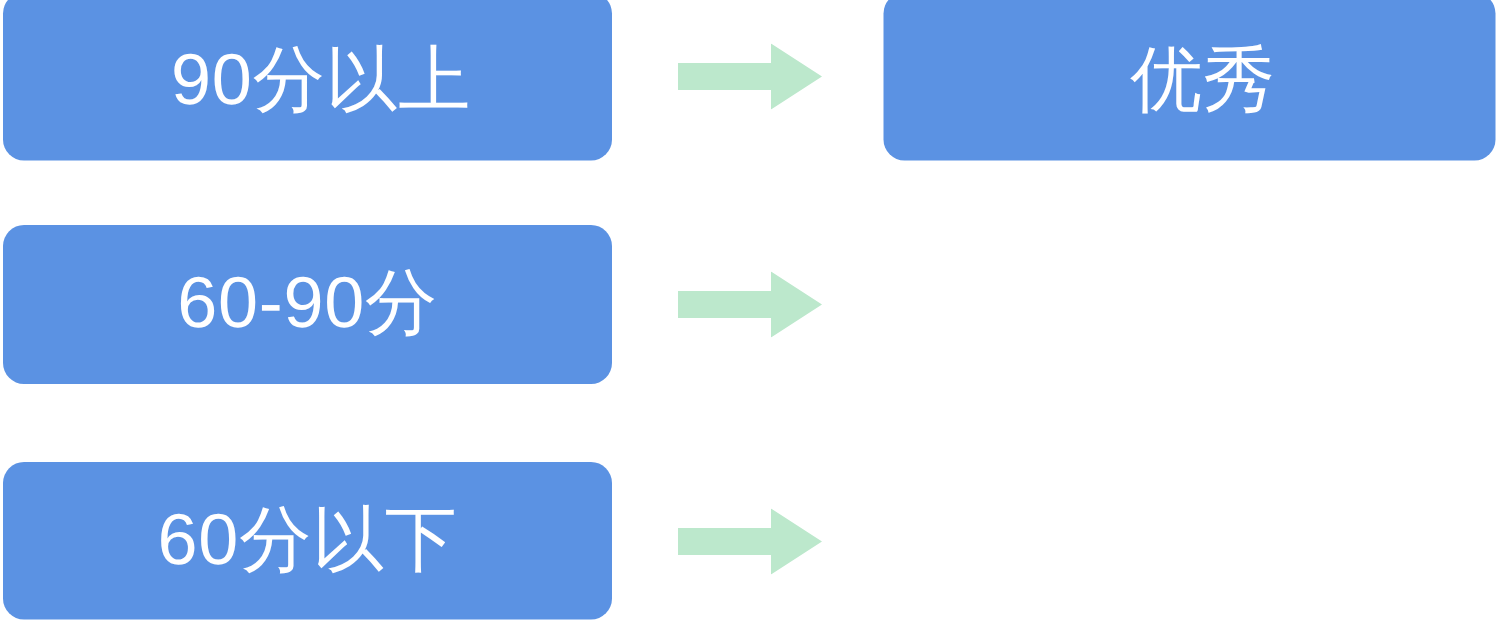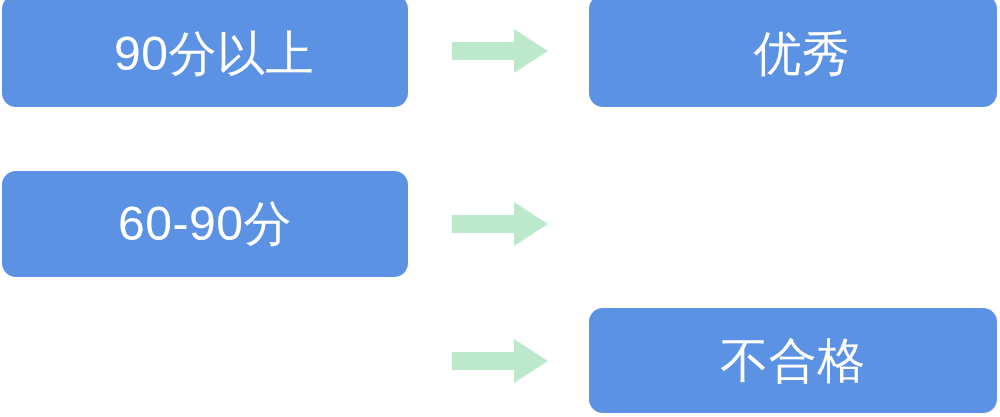--- a/index.html
+++ b/index.html
@@ -22,21 +22,21 @@
   }
 
   .flow-row {
     position: absolute;
     left: 0;
     width: 1000px;
   }
 
   
   .flow-row.row-0 { top: -5px;  height: 112px; }
-  .flow-row.row-1 { top: 171px; height: 106px; }
+  .flow-row.row-1 { top: 150px; height: 106px; }
   .flow-row.row-2 { top: 308px; height: 105px; }
 
   .condition-box,
   .result-box {
     position: absolute;
     top: 0;
     height: 100%;
     background: #5b92e3;
     border-radius: 14px;
     display: flex;
@@ -108,23 +108,23 @@
       <span class="box-label">60-90分</span>
     </div>
     <span class="arrow-wrap">
       <svg viewBox="0 0 96 44" xmlns="http://www.w3.org/2000/svg" aria-hidden="true">
         <path d="M0 13 L62 13 L62 0 L96 22 L62 44 L62 31 L0 31 Z" fill="#bce8cc"></path>
       </svg>
     </span>
   </div>
 
   <div class="flow-row row-2">
+    <div class="condition-box">
+      <span class="box-label">60分以下</span>
+    </div>
     <span class="arrow-wrap">
       <svg viewBox="0 0 96 44" xmlns="http://www.w3.org/2000/svg" aria-hidden="true">
         <path d="M0 13 L62 13 L62 0 L96 22 L62 44 L62 31 L0 31 Z" fill="#bce8cc"></path>
       </svg>
     </span>
-    <div class="result-box">
-      <span class="box-label">不合格</span>
-    </div>
   </div>
 
 </div>
 
 </body></html>

